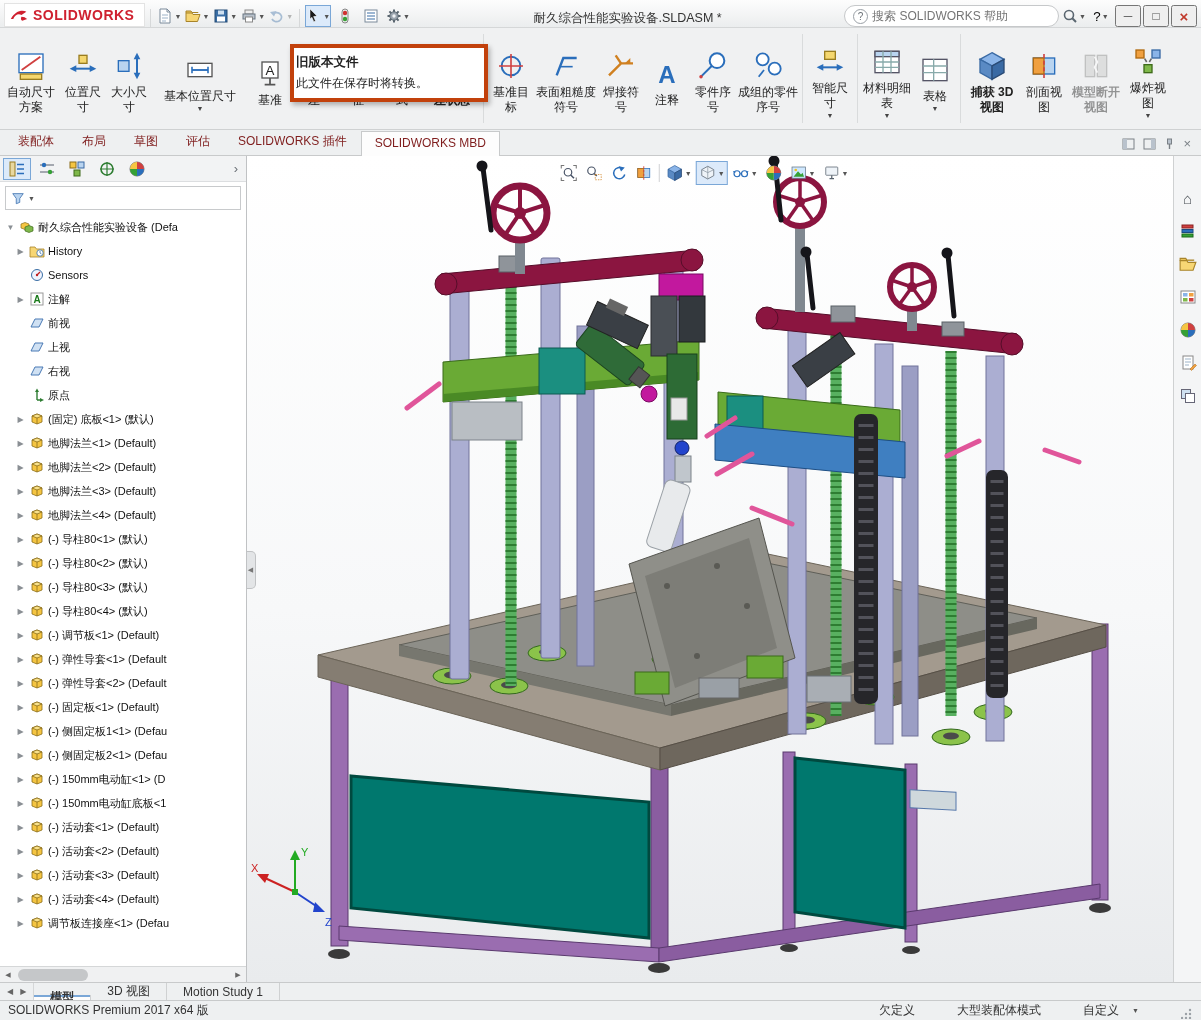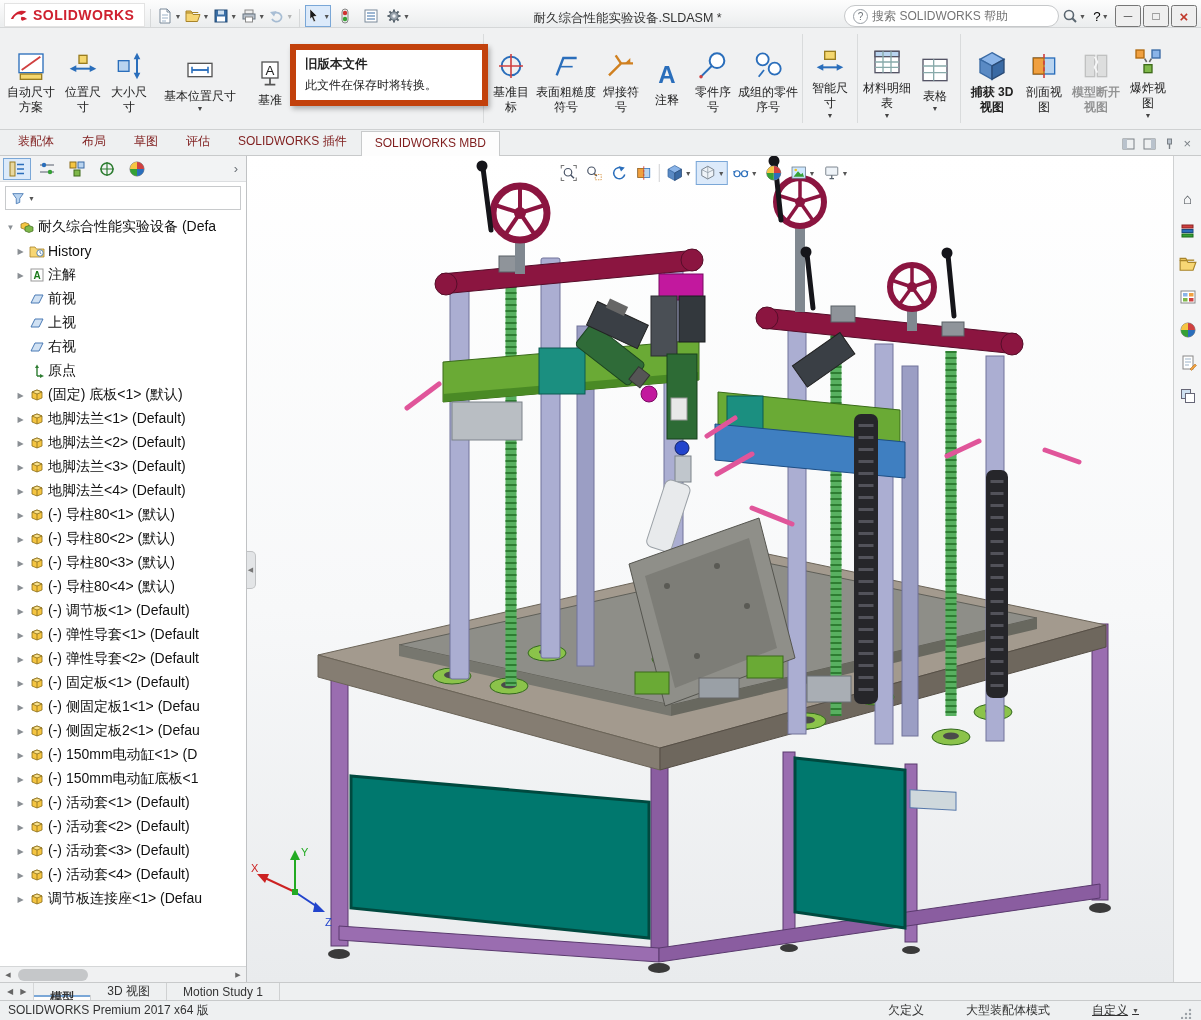--- a/index.html
+++ b/index.html
@@ -34,21 +34,21 @@
   .rbtn { display:flex; flex-direction:column; align-items:center; padding-top:4px; border:1px solid transparent;justify-content:center; }
   .ric { width:32px; height:32px; margin-top:4px; margin-bottom:3px; flex:0 0 32px; }
   .rlabel { text-align:center; line-height:15px; font-size:12px; color:#222; }
   .rarrow { font-size:7px; color:#444; margin-top:1px; }
   .rsep { width:1px; background:#d9dbdc; margin:6px 3px; }
   .rbtn.disabled { opacity:.45; filter:grayscale(1); }
   .w44{width:44px;} .w46{width:46px;} .w48{width:48px;} .w52{width:52px;} .w56{width:56px;font-weight:bold;}
   .w58{width:58px;} .w62{width:62px;} .w96{width:96px;}
 
   .tooltip { position:absolute; left:290px; top:16px; width:198px; z-index:60; background:#fff;
-    border:6px solid #c2410c; box-shadow:2px 3px 5px rgba(0,0,0,.28); padding:6px 9px; }
+    border:4px solid #c2410c; box-shadow:2px 3px 5px rgba(0,0,0,.28); padding:6px 2px; }
   .tt-title { font-weight:bold; font-size:12.5px; margin-bottom:4px; }
   .tt-body { font-size:12px; color:#222; }
 
   
   .tabrow { height:26px; flex:0 0 26px; background:#eef0f1; border-bottom:1px solid #c8cacb;
     display:flex; align-items:flex-end; padding-left:4px; }
   .ctab { padding:4px 13px 5px; color:#7f1d1d; border:1px solid transparent; border-bottom:none; white-space:nowrap; }
   .ctab.active { background:#fdfdfd; border-color:#c8cacb; margin-bottom:-1px; padding-bottom:6px; }
   .tabrow-right { margin-left:auto; display:flex; align-items:center; gap:8px; padding:0 10px 4px; color:#7a8086; }
   .tabrow-right svg { display:block; }
@@ -62,21 +62,21 @@
   .ptab { width:28px; height:22px; display:flex; align-items:center; justify-content:center; border:1px solid transparent; }
   .ptab.active { background:var(--selection_bg,#dceafa); border-color:var(--accent_blue,#7aa7d7); }
   .panel-chevron { margin-left:auto; color:#6a7076; font-size:13px; padding:0 5px; }
   .filter-row { height:24px; flex:0 0 24px; margin:4px 5px 2px; border:1px solid #c8cacc; background:#fff;
     display:flex; align-items:center; gap:3px; padding:0 5px; color:#555; }
   .tree { flex:1 1 auto; overflow:hidden; padding:3px 0 0 3px; }
   .trow { height:24px; display:flex; align-items:center; gap:3px; white-space:nowrap; padding-left:2px; }
   .trow.child { padding-left:12px; }
   .tarrow { width:11px; flex:0 0 11px; font-size:8px; color:#8a8f94; text-align:center; }
   .tico { width:16px; height:16px; flex:0 0 16px; }
-  .tlabel { font-size:14px; color:#111; }
+  .tlabel { font-size:11px; color:#111; }
   .hscroll { height:16px; flex:0 0 16px; background:#f0f1f2; border-top:1px solid #d5d7d8;
     display:flex; align-items:center; }
   .hs-btn { width:16px; height:16px; display:flex; align-items:center; justify-content:center; font-size:7px; color:#666; }
   .hs-track { flex:1; height:16px; position:relative; }
   .hs-thumb { position:absolute; left:2px; top:2px; width:70px; height:12px; background:#c5c7c9; border-radius:6px; }
 
   .viewport { flex:1 1 auto; position:relative; overflow:hidden;
     background:linear-gradient(180deg,#ffffff 0%,#f7f8f9 55%,#e9ebed 100%); }
   .model-svg { position:absolute; inset:0; width:100%; height:100%; }
   .hud { position:absolute; top:5px; left:50%; transform:translateX(-52%); display:flex; align-items:center; gap:1px; z-index:5; }
@@ -96,21 +96,21 @@
   
   .bottomtabs { height:18px; flex:0 0 18px; background:#eef0f1; border-top:1px solid #c8cacb;
     display:flex; align-items:stretch; }
   .bt-nav { display:flex; align-items:center; gap:1px; padding:0 4px; border-right:1px solid #d5d7d8; }
   .bt-nav span { font-size:8px; color:#666; padding:0 3px; }
   .btab { display:flex; align-items:center; padding:0 16px; border-right:1px solid #cfd1d2; color:#333; white-space:nowrap; }
   .btab.active { background:#fdfdfd; box-shadow:inset 0 2px 0 var(--accent_blue,#7aa7d7); font-weight:bold;margin-top:12px; }
   .statusbar { height:20px; flex:0 0 20px; background:#eef0f1; border-top:1px solid #c8cacb;
     display:flex; align-items:center; padding:0 8px; color:#333; }
   .sb-right { margin-left:auto; display:flex; align-items:flex-end; gap:42px; }
-  .sb-item { display:flex; align-items:center; gap:4px;text-decoration:underline; }
+  .sb-item { display:flex; align-items:center; gap:13px; }
 </style>
 </head>
 <body>
 
 <svg width="0" height="0" style="position:absolute">
 <defs>
   <symbol id="s-part" viewBox="0 0 16 16">
     <polygon points="3,5 8,3 13,5 13,11 8,13 3,11" fill="#f5c542" stroke="#8a6d1a" stroke-width=".8"></polygon>
     <polygon points="3,5 8,7 13,5 8,3" fill="#fae28c" stroke="#8a6d1a" stroke-width=".8"></polygon>
     <line x1="8" y1="7" x2="8" y2="13" stroke="#8a6d1a" stroke-width=".8"></line>
@@ -669,20 +669,27 @@
               <use href="#s-asm"></use>
             </svg>
           <span class="tlabel">耐久综合性能实验设备 (Defa</span>
         </div>
         <div class="trow child">
           <span class="tarrow">▶</span>
           <svg class="tico">
               <use href="#s-folder"></use>
             </svg>
           <span class="tlabel">History</span>
+        </div>
+        <div class="trow child">
+          <span class="tarrow"></span>
+          <svg class="tico">
+              <use href="#s-sensor"></use>
+            </svg>
+          <span class="tlabel">Sensors</span>
         </div>
         <div class="trow child">
           <span class="tarrow">▶</span>
           <svg class="tico">
               <use href="#s-ann"></use>
             </svg>
           <span class="tlabel">注解</span>
         </div>
         <div class="trow child">
           <span class="tarrow"></span>

